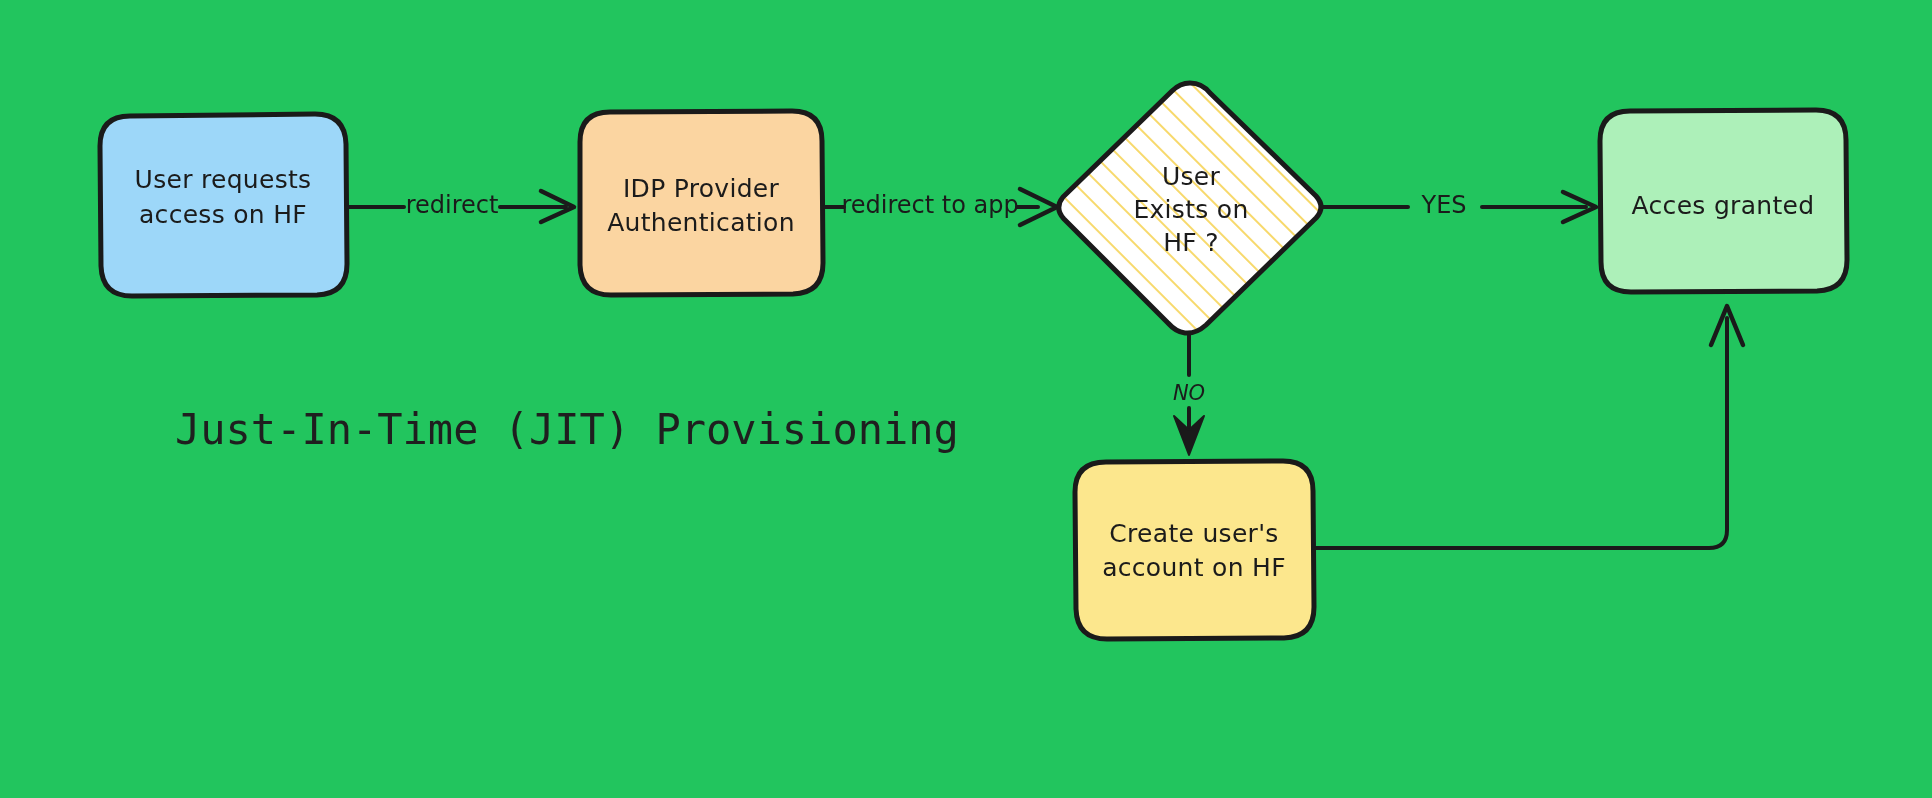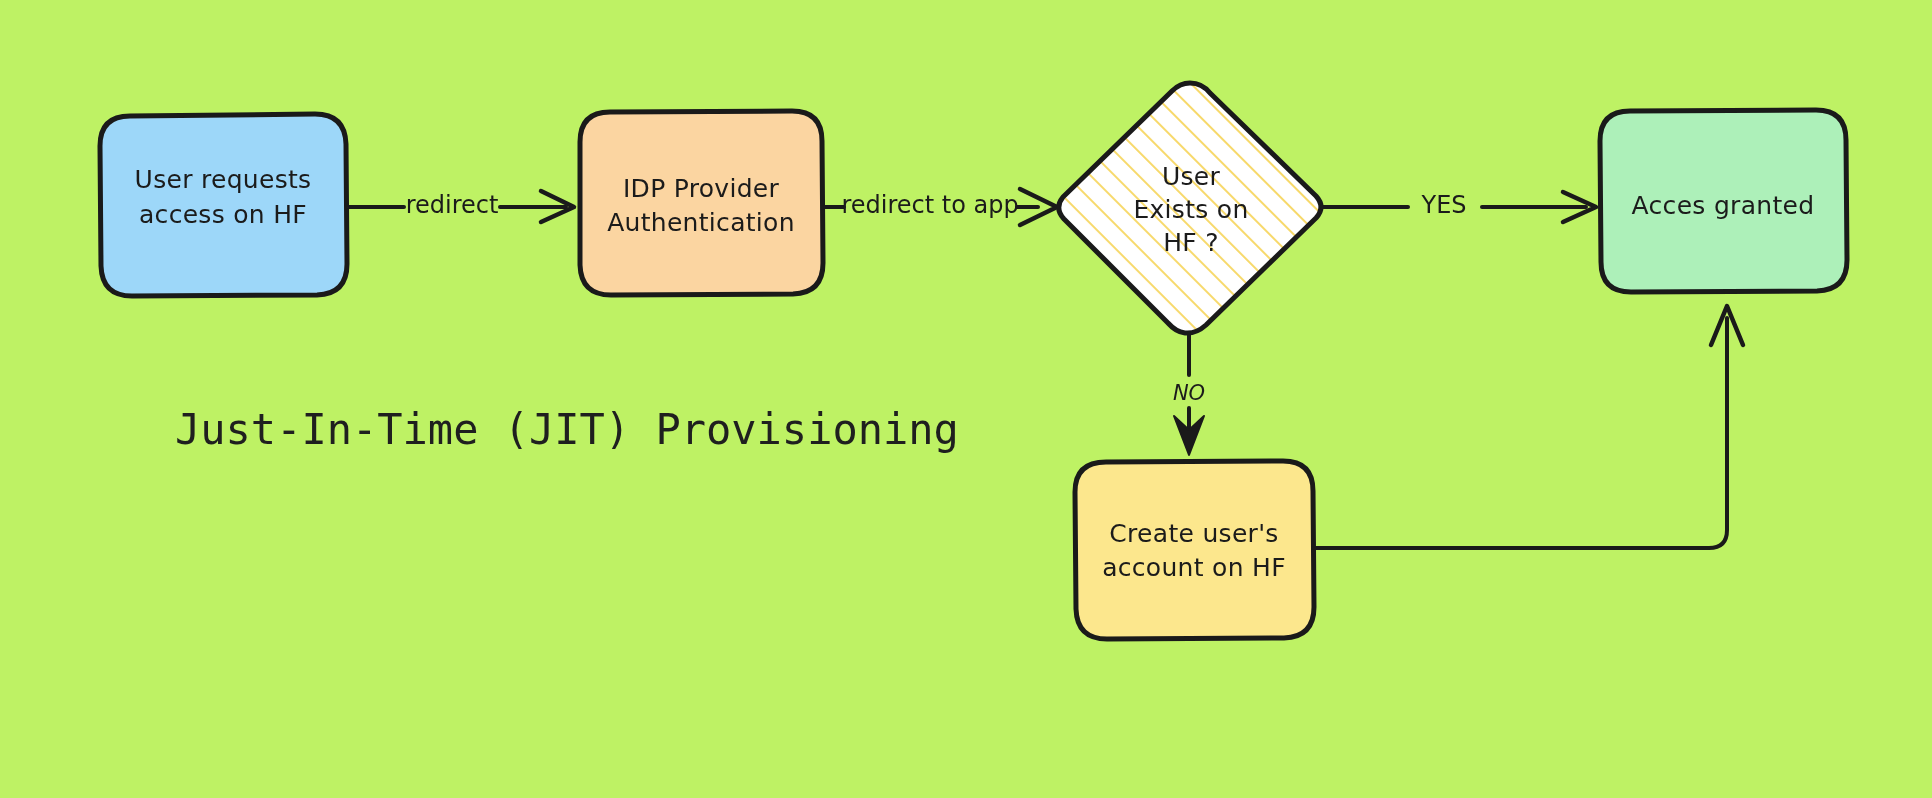--- a/index.html
+++ b/index.html
@@ -11,21 +11,21 @@
   body {
     width: 1932px;
     height: 798px;
     overflow: hidden;
     font-family: "DejaVu Sans", sans-serif;
   }
   #canvas {
     position: relative;
     width: 1932px;
     height: 798px;
-    background: #bef264;
+    background: #22c55e;
   }
   #diagram-svg {
     position: absolute;
     left: 0;
     top: 0;
     width: 1932px;
     height: 798px;
   }
   .node-label {
     font-family: "DejaVu Sans", sans-serif;

